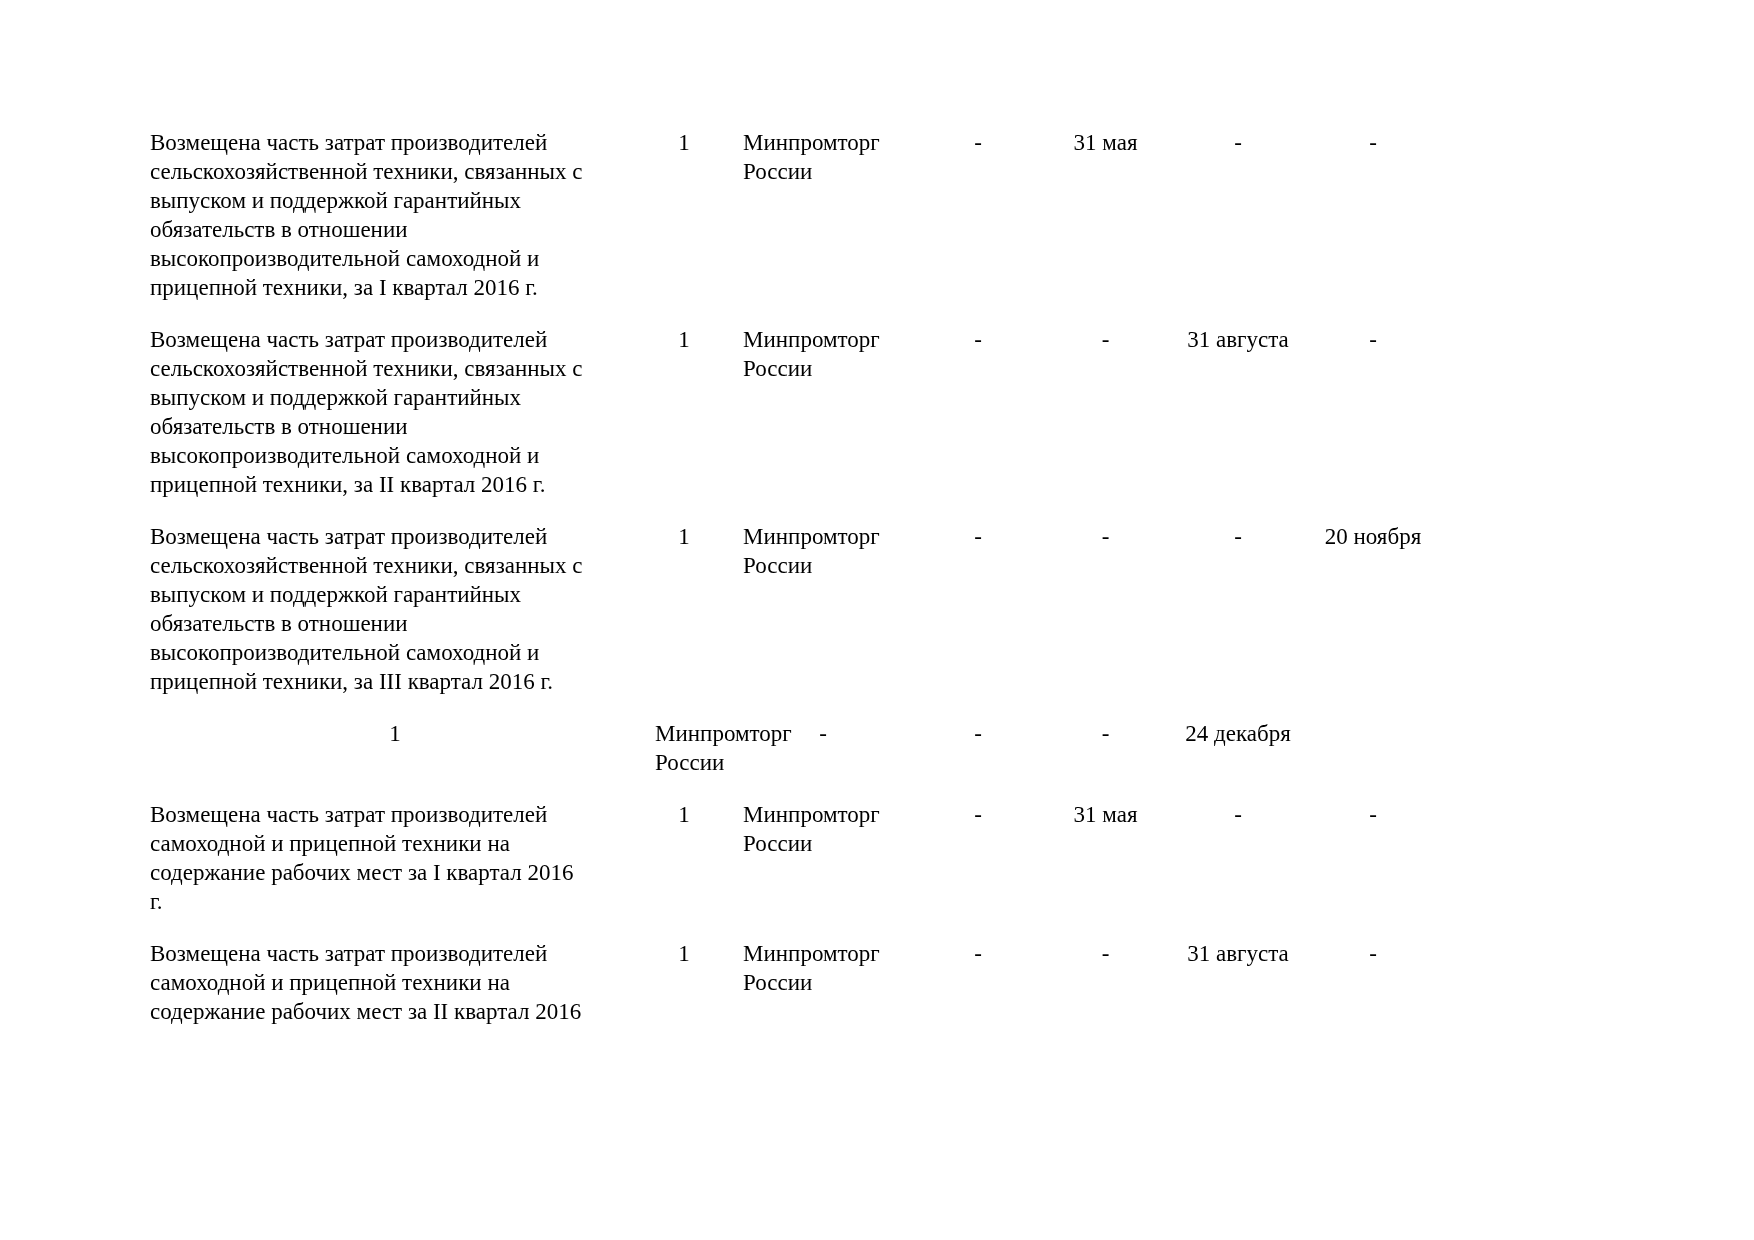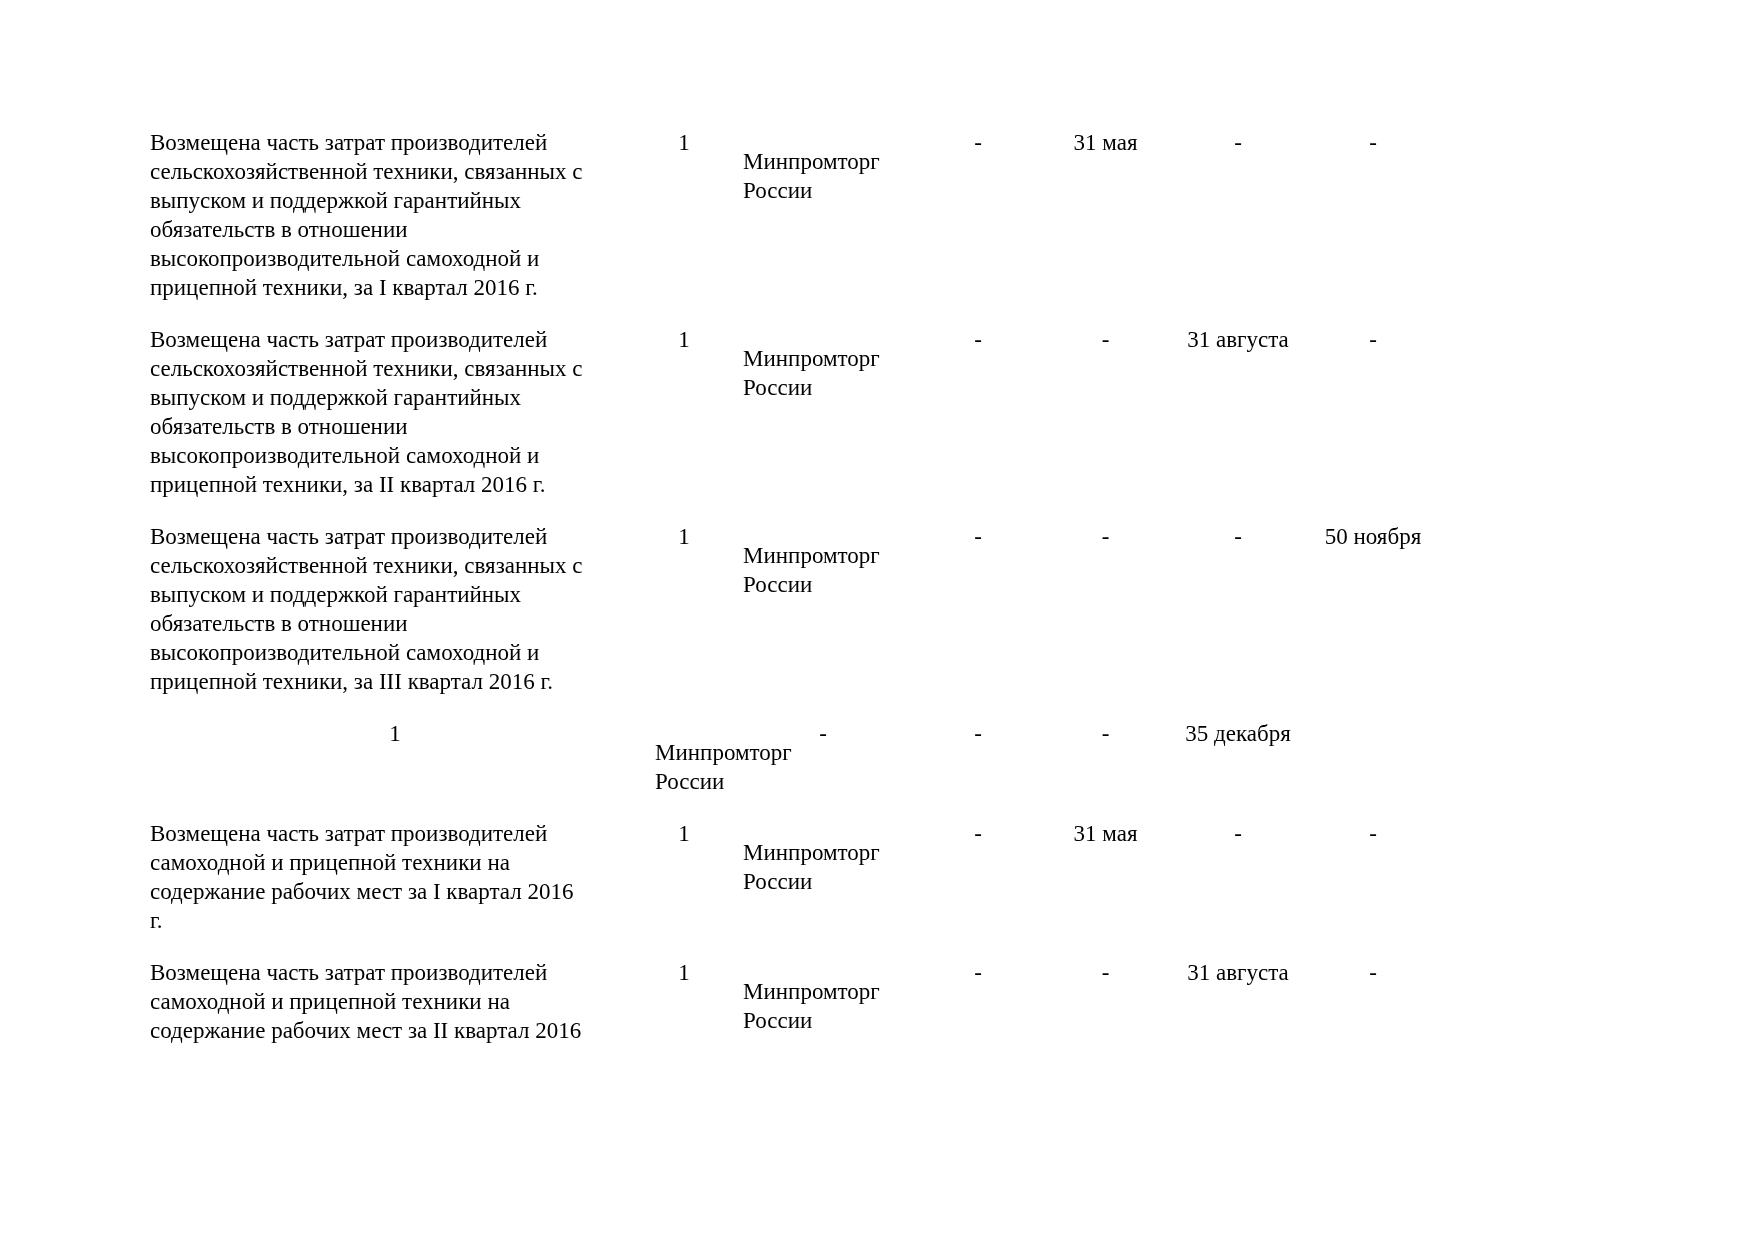--- a/index.html
+++ b/index.html
@@ -29,21 +29,20 @@
     margin-bottom: 23px;
   }
   .cell {
     white-space: pre-line;
   }
   .c-num {
     text-align: center;
   }
   .c-agency {
     padding-left: 15px;
-    margin-top: 19px;
   }
   .c-mid {
     text-align: center;
   }
 </style>
 </head>
 <body>
 
 <div class="page">
 
@@ -85,31 +84,31 @@
 выпуском и поддержкой гарантийных
 обязательств в отношении
 высокопроизводительной самоходной и
 прицепной техники, за III квартал 2016 г.</div>
     <div class="cell c-num">1</div>
     <div class="cell c-agency">Минпромторг
 России</div>
     <div class="cell c-mid">-</div>
     <div class="cell c-mid">-</div>
     <div class="cell c-mid">-</div>
-    <div class="cell c-mid">50 ноября</div>
+    <div class="cell c-mid">20 ноября</div>
   </div>
 
   <div class="row">
     <div class="cell c-num">1</div>
     <div class="cell c-agency">Минпромторг
 России</div>
     <div class="cell c-mid">-</div>
     <div class="cell c-mid">-</div>
     <div class="cell c-mid">-</div>
-    <div class="cell c-mid">35 декабря</div>
+    <div class="cell c-mid">24 декабря</div>
   </div>
 
   <div class="row">
     <div class="cell c-desc">Возмещена часть затрат производителей
 самоходной и прицепной техники на
 содержание рабочих мест за I квартал 2016
 г.</div>
     <div class="cell c-num">1</div>
     <div class="cell c-agency">Минпромторг
 России</div>

